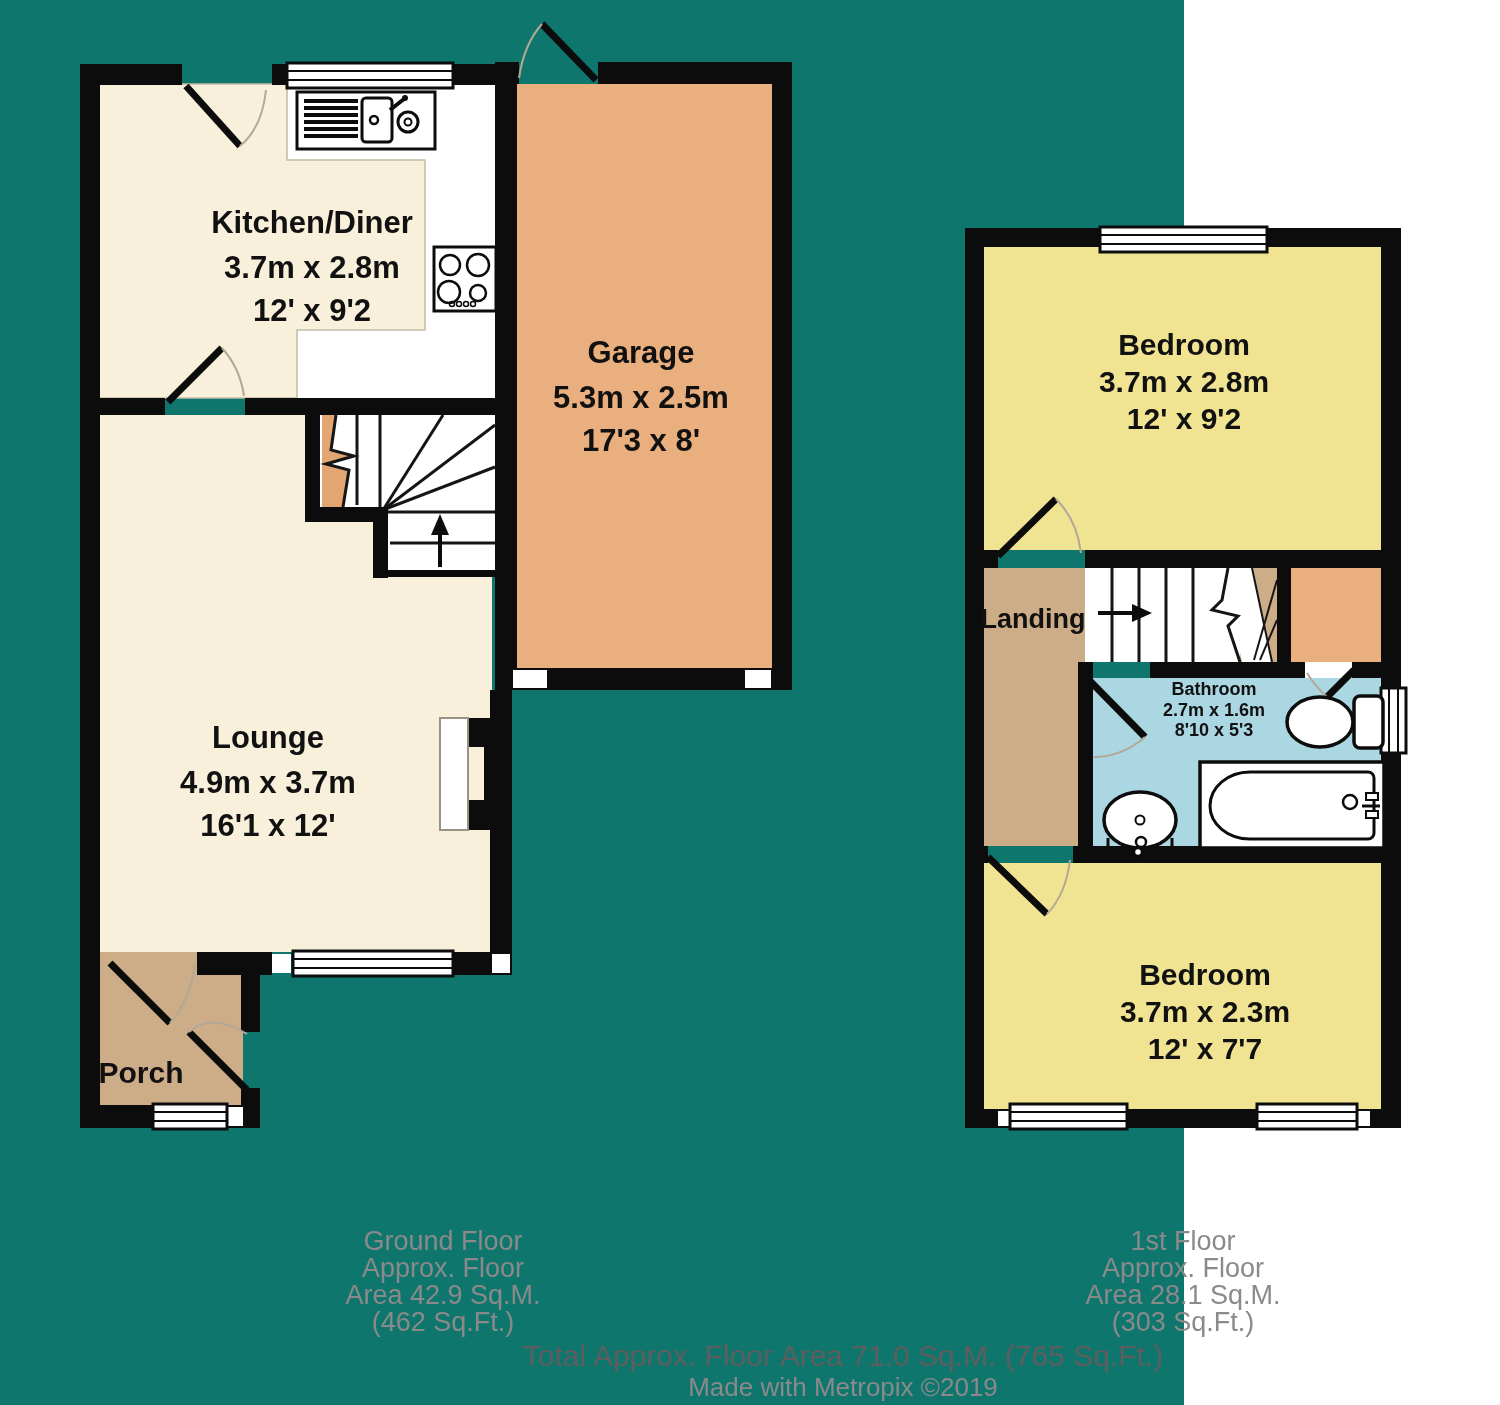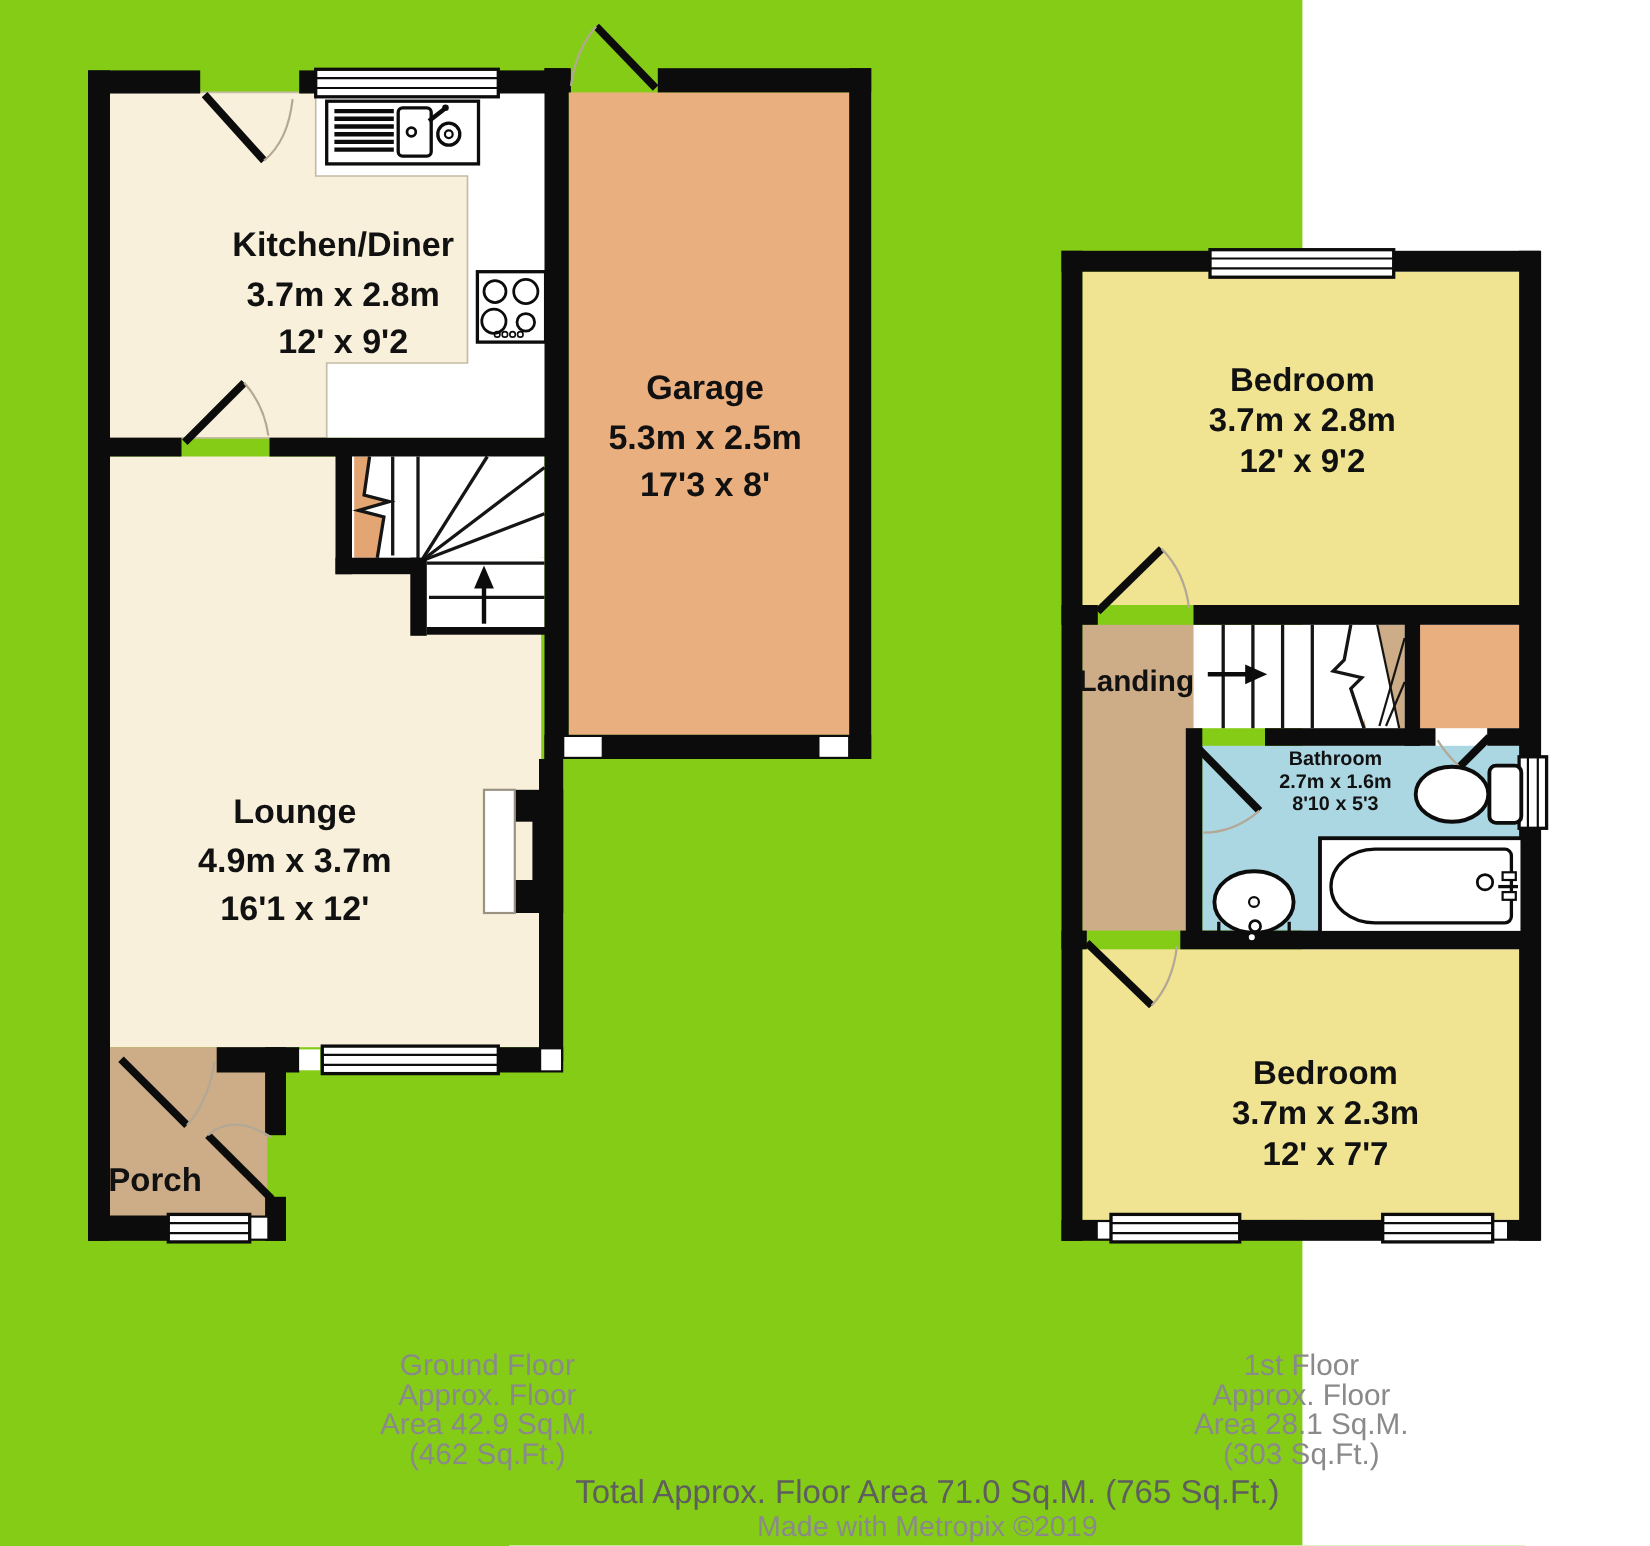--- a/index.html
+++ b/index.html
@@ -1,16 +1,16 @@
 <!DOCTYPE html>
 <html><head>
 <meta charset="utf-8">
 <style>
   html,body{margin:0;padding:0;background:#ffffff;}
-  .page{width:1184px;height:1405px;position:relative;background:#84cc16;
+  .page{width:1184px;height:1405px;position:relative;background:#0f766e;
         font-family:"Liberation Sans", sans-serif;}
   svg{display:block;}
   .room-label{font-family:"Liberation Sans",sans-serif;font-weight:700;fill:#111111;}
   .lbl-31{font-size:31px;} .lbl-30{font-size:30px;} .lbl-27{font-size:27px;} .lbl-18{font-size:18px;}
   .footer-gray{font-family:"Liberation Sans",sans-serif;font-size:27px;fill:#8a8a8a;font-weight:400;}
   .footer-total{font-family:"Liberation Sans",sans-serif;font-size:30px;fill:#5e5e5e;font-weight:400;}
   .footer-credit{font-family:"Liberation Sans",sans-serif;font-size:26px;fill:#8a8a8a;font-weight:400;}
   .wall{fill:#0c0c0c;}
   .notch{fill:#ffffff;}
   .fix{fill:#ffffff;stroke:#0c0c0c;}

